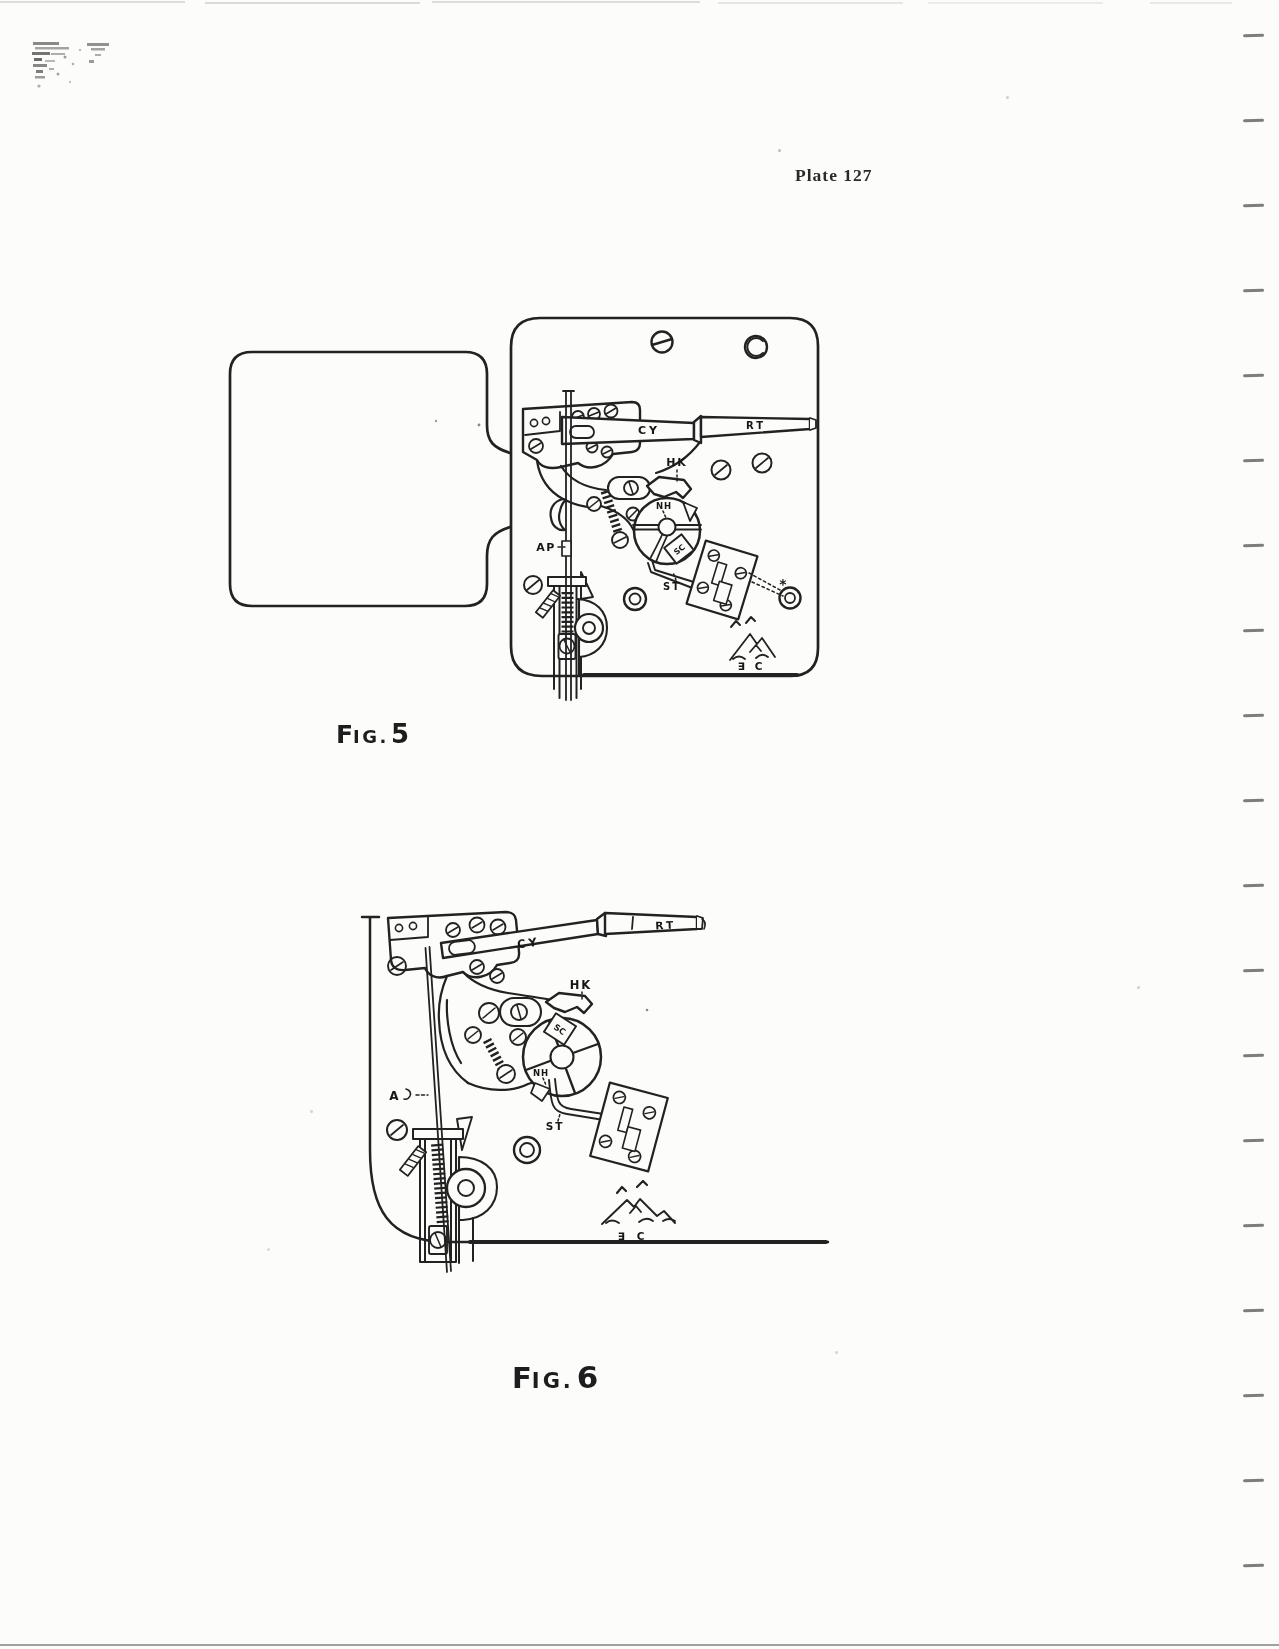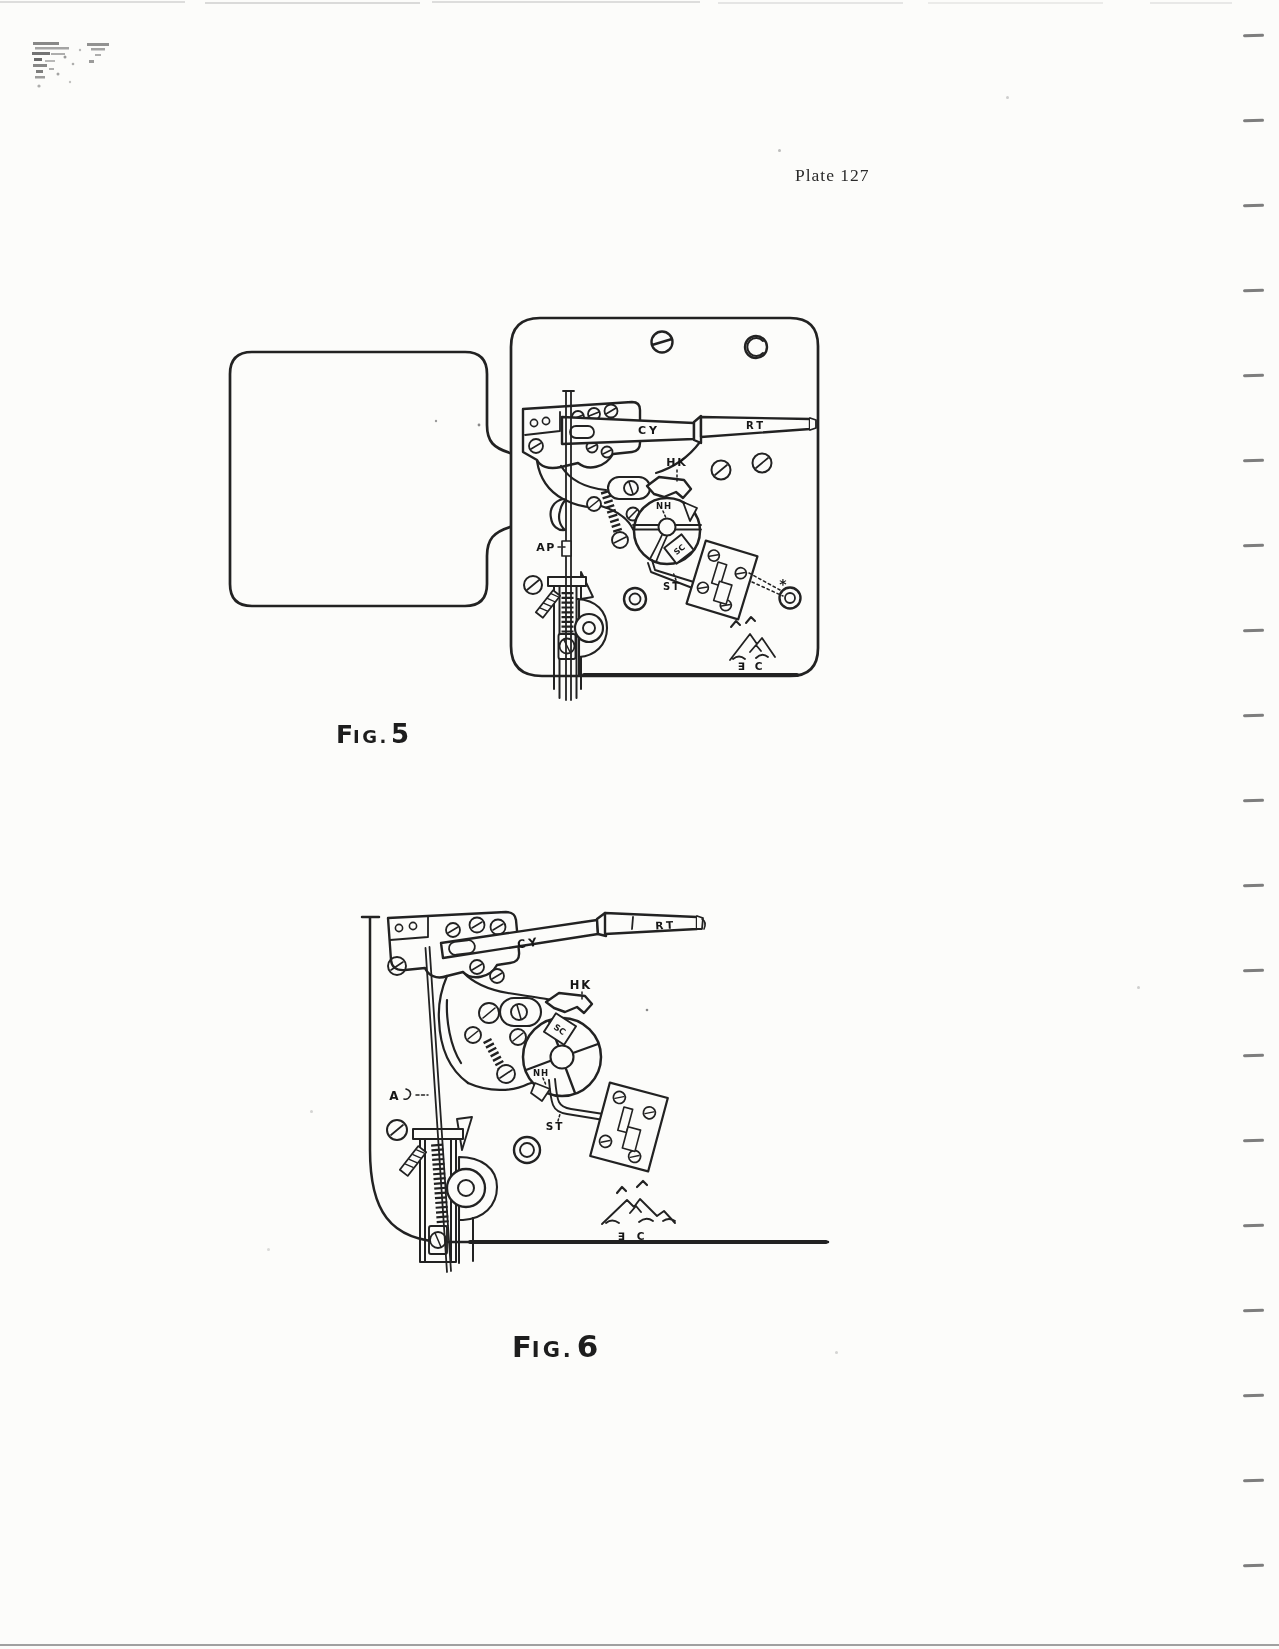--- a/index.html
+++ b/index.html
@@ -2,32 +2,32 @@
 <html><head>
 <meta charset="utf-8">
 <style>
   html,body{margin:0;padding:0;}
   body{
     width:1279px;height:1649px;position:relative;overflow:hidden;
     background:#fcfcfa;font-family:"Liberation Sans",sans-serif;
   }
   .plate-label{
     position:absolute;left:795px;top:165px;
-    font-family:"Liberation Serif",serif;font-weight:400;font-size:17.5px;
+    font-family:"Liberation Serif",serif;font-weight:700;font-size:17.5px;
     letter-spacing:1px;color:#2a2a2a;
   }
   .fig-caption{
     position:absolute;color:#1d1d1d;font-family:"DejaVu Sans",sans-serif;
     font-weight:700;white-space:nowrap;margin-top:48px;
   }
   #fig5-caption{left:336px;top:671px;}
   #fig5-caption .cap-f{font-size:25px;}
   #fig5-caption .cap-ig{font-size:18px;letter-spacing:2.5px;}
   #fig5-caption .cap-num{font-size:26px;margin-left:2px;}
-  #fig6-caption{left:512px;top:1280px;}
+  #fig6-caption{left:512px;top:1311px;}
   #fig6-caption .cap-f{font-size:29px;}
   #fig6-caption .cap-ig{font-size:21px;letter-spacing:3px;}
   #fig6-caption .cap-num{font-size:31px;margin-left:3px;}
   .svg-fig{position:absolute;}
   #fig5-svg{left:215px;top:295px;}
   #fig6-svg{left:350px;top:855px;}
   .mdash{
     position:absolute;left:1243px;width:21px;height:2.5px;
     background:#666;border-radius:2px;transform:rotate(-1.2deg);opacity:.85;
   }

